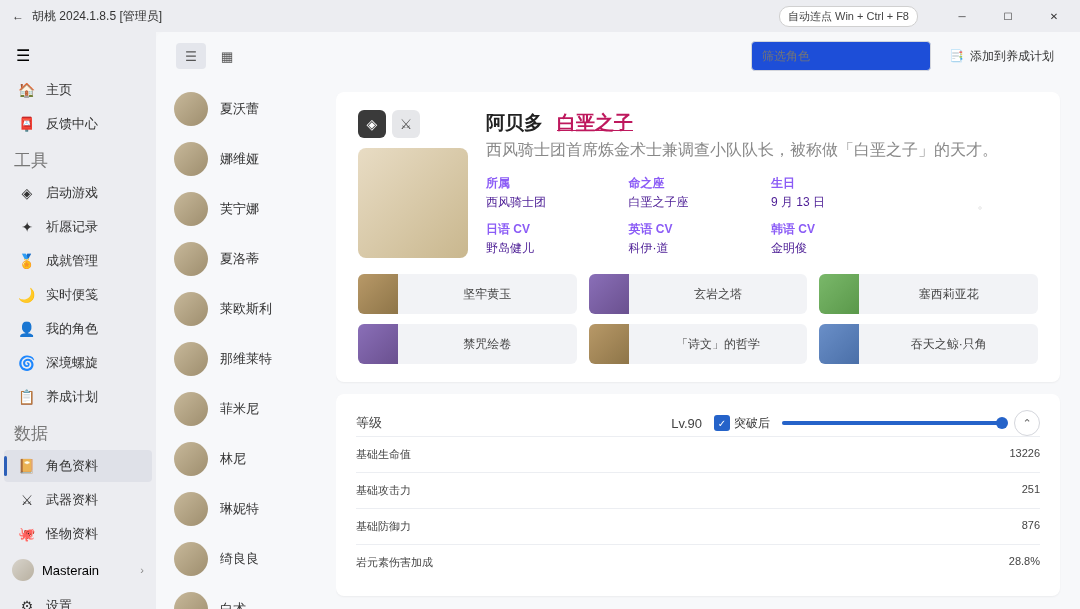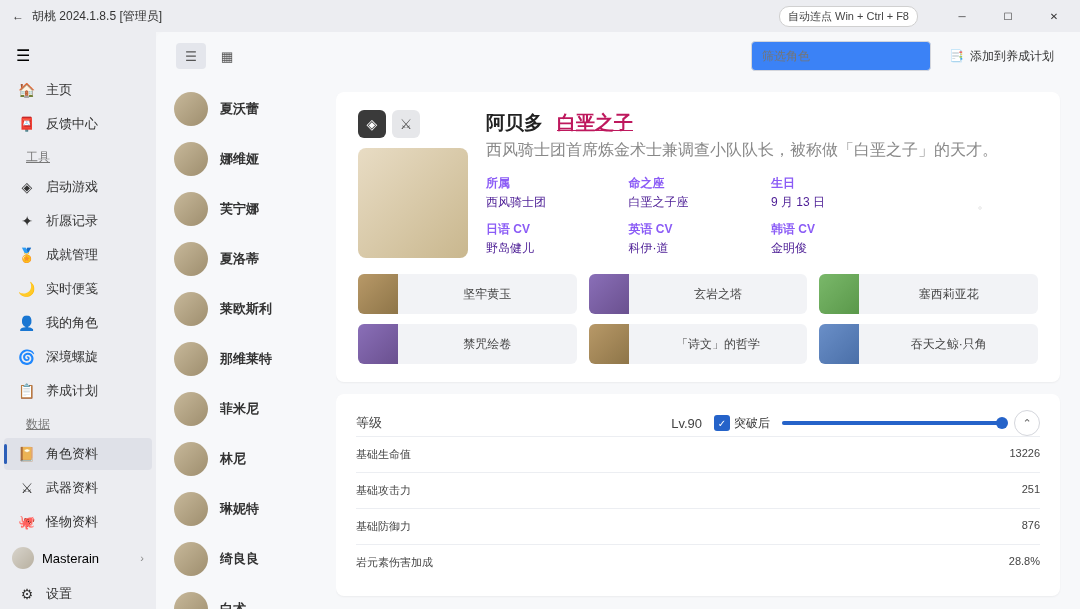--- a/index.html
+++ b/index.html
@@ -13,40 +13,40 @@
 .win-btn { width: 44px; height: 28px; display: flex; align-items: center; justify-content: center; color: #333; font-size: 10px; }
 
 .main-area { display: flex; height: calc(100% - 32px); }
 
 
 .sidebar { width: 156px; background: #ecedf1; display: flex; flex-direction: column; padding-top: 6px; }
 .hamburger { padding: 8px 16px; }
 .sb-item { display: flex; align-items: center; gap: 10px; padding: 7px 14px; font-size: 13px; color: #333; cursor: pointer; border-radius: 4px; margin: 1px 4px; }
 .sb-item.active { background: #dfe1e8; position: relative; }
 .sb-item.active::before { content: ""; position: absolute; left: 0; top: 6px; bottom: 6px; width: 3px; background: #2c5fb8; border-radius: 2px; }
-.sb-section { font-size: 12px; color: #777; padding: 8px 26px 4px; text-decoration: underline; }
+.sb-section { font-size: 17px; color: #777; padding: 8px 14px 4px; }
 .sb-icon { width: 18px; height: 18px; display: inline-flex; align-items: center; justify-content: center; font-size: 14px; }
 .sb-spacer { flex: 1; }
 .sb-user { display: flex; align-items: center; gap: 8px; padding: 8px 12px; font-size: 13px; }
 .sb-avatar { width: 22px; height: 22px; border-radius: 50%; background: linear-gradient(135deg,#d8d4cc,#b8b0a0); }
 
 
 .content { flex: 1; background: #f7f8fa; display: flex; flex-direction: column; border-top-left-radius: 8px; }
 .toolbar { height: 48px; display: flex; align-items: center; padding: 0 20px; gap: 12px; }
 .view-btns { display: flex; gap: 6px; }
 .view-btn { width: 30px; height: 26px; border: none; background: transparent; border-radius: 4px; display:flex;align-items:center;justify-content:center; color:#555; }
 .view-btn.active { background: #e4e6ec; }
 .toolbar-spacer { flex: 1; }
-.filter-input { width: 180px; height: 30px; border: 1px solid #d4d6dc; border-radius: 4px; padding: 0 10px; font-size: 12px; background:#3b82f6; }
+.filter-input { width: 180px; height: 30px; border: 1px solid #d4d6dc; border-radius: 4px; padding: 0 10px; font-size: 12px; background:#1d4ed8; }
 .add-plan { display:flex; align-items:center; gap:6px; font-size:12px; color:#333; padding:4px 6px; }
 
 .body-row { flex: 1; display: flex; overflow: hidden; }
 
 
-.charlist { width: 180px; overflow-y: auto; padding: 4px 0; font-weight: bold; }
+.charlist { width: 180px; overflow-y: auto; padding: 4px 0; }
 .charlist::-webkit-scrollbar{width:4px;} .charlist::-webkit-scrollbar-thumb{background:#c8c8c8;border-radius:2px;}
 .char-item { display: flex; align-items: center; gap: 12px; padding: 8px 18px; font-size: 13px; color: #333; cursor:pointer; }
 .char-avatar { width: 34px; height: 34px; border-radius: 50%; background: linear-gradient(135deg,#c7b89a,#9e8e6e); flex-shrink:0; }
 
 
 .detail { flex: 1; overflow-y: auto; padding: 12px 20px 12px 0; display:flex; flex-direction:column; gap:12px; }
 .detail::-webkit-scrollbar{width:6px;} .detail::-webkit-scrollbar-thumb{background:#c8c8c8;border-radius:3px;}
 
 .card { background: #fff; border-radius: 8px; box-shadow: 0 1px 2px rgba(0,0,0,0.05); padding: 16px 20px; position:relative; }
 .card.header-card { padding: 18px 22px; }

